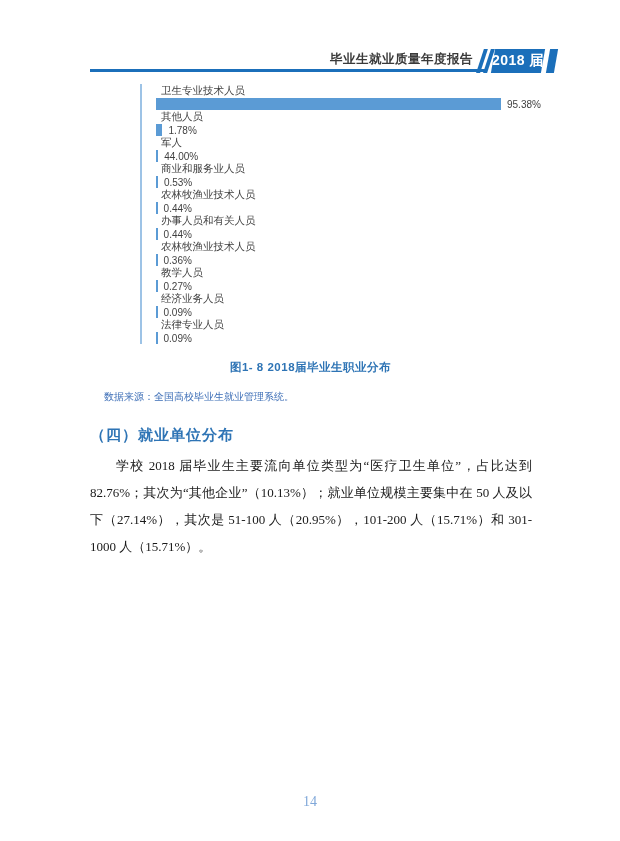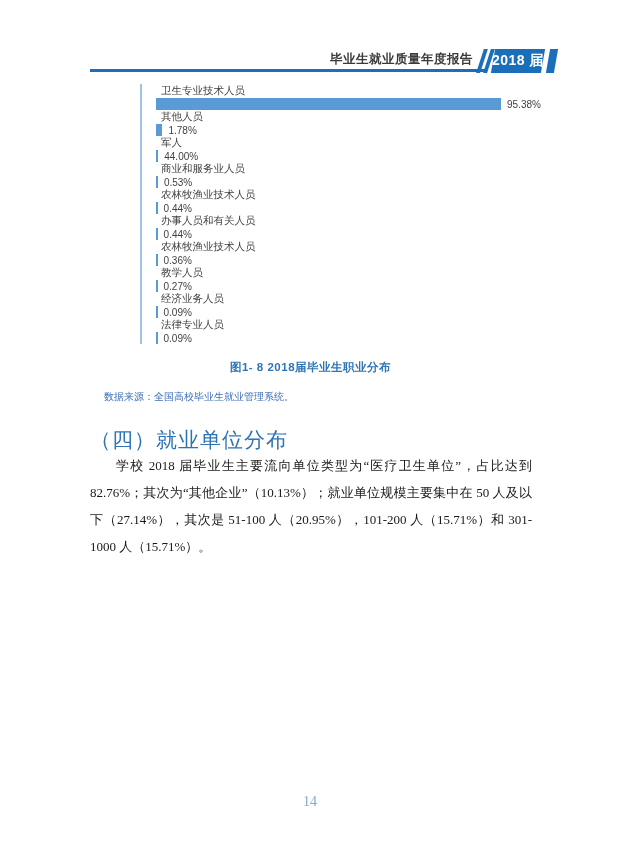--- a/index.html
+++ b/index.html
@@ -124,22 +124,22 @@
     font-family: "Liberation Serif", serif;
     font-size: 10px;
     color: #3e6fb7;
   }
 
   
   .section-heading {
     position: absolute;
     top: 426px;
     left: 90px;
-    font-size: 21px;
-    font-weight: normal;
+    font-size: 15px;
+    font-weight: bold;
     color: #2e74b5;
     letter-spacing: 1px;
   }
   .body-paragraph {
     position: absolute;
     top: 452px;
     left: 90px;
     width: 442px;
     font-family: "Liberation Serif", serif;
     font-size: 13px;

